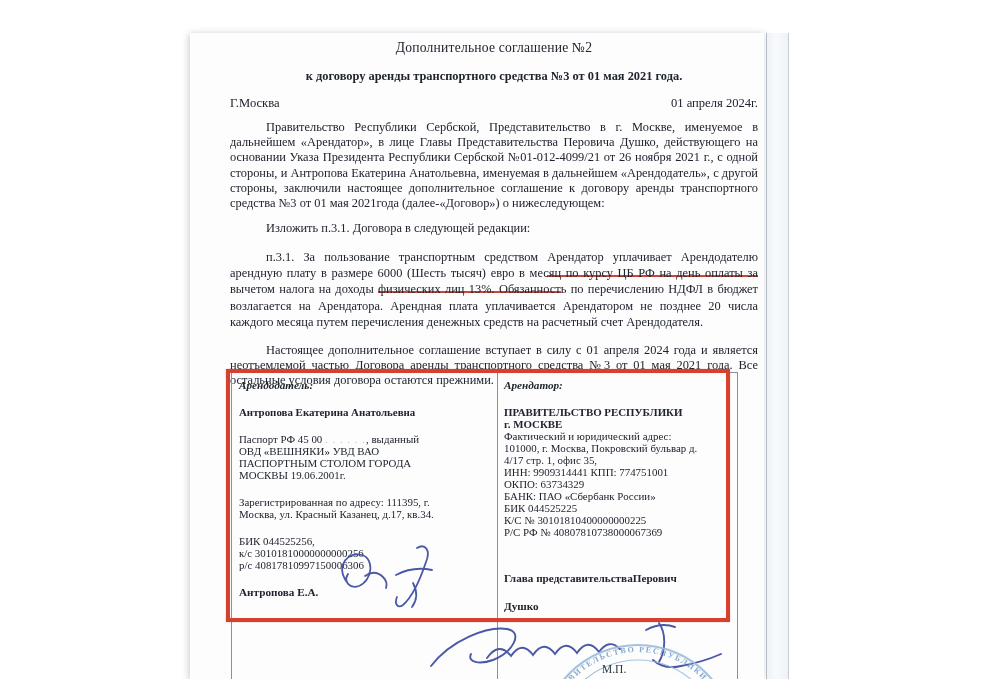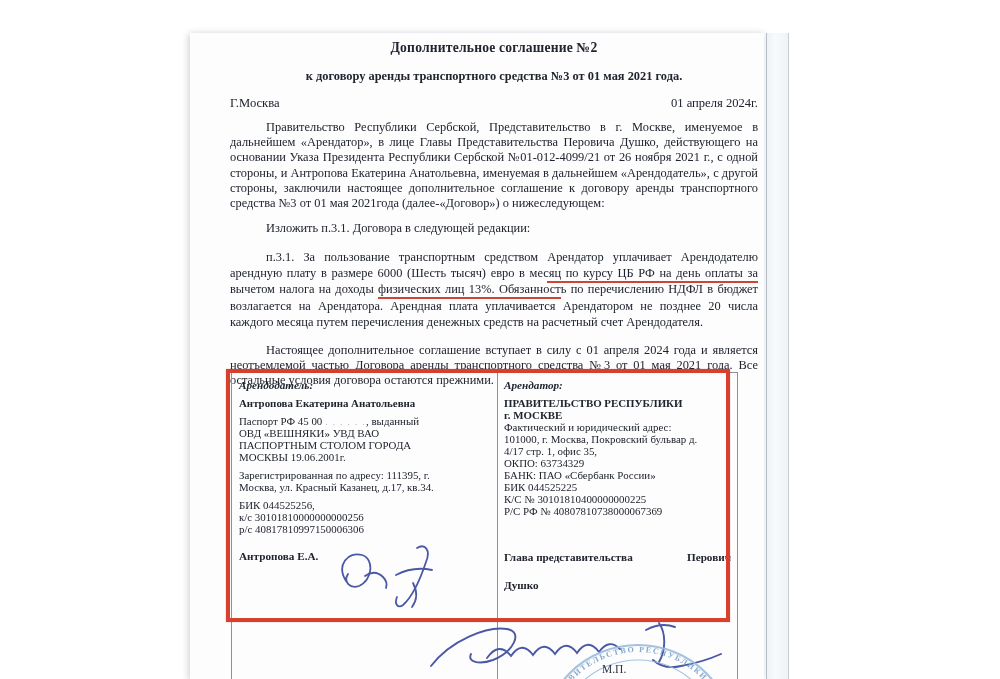--- a/index.html
+++ b/index.html
@@ -8,42 +8,42 @@
     position:absolute;left:190px;top:33px;width:574px;height:646px;
     background:#fdfdfe;
     box-shadow:0 0 7px rgba(60,70,90,0.18), -3px 2px 6px rgba(60,70,90,0.10);
   }
   .edge-strip{
     position:absolute;left:766px;top:33px;width:21px;height:646px;
     background:linear-gradient(to right,#eef2f6,#f8fafc 40%,#eff3f7);
     border-left:1px solid #b7bdc5;border-right:1px solid #c9ced4;
   }
   .doc-text{position:absolute;left:40px;top:0;width:528px;}
-  .title{font-weight:bold;text-align:center;font-size:13.6px;margin-top:7px;letter-spacing:.2px;}
+  .title{font-weight:normal;text-align:center;font-size:13.6px;margin-top:7px;letter-spacing:.2px;}
   .subtitle{font-weight:bold;text-align:center;font-size:12.4px;margin-top:13px;}
   .cityline{display:flex;justify-content:space-between;font-size:12.6px;margin-top:12px;align-items:center;}
   .para{font-size:12.4px;line-height:15.2px;text-align:justify;text-indent:36px;margin:9px 0 0 0;}
   .single{font-size:12.4px;text-indent:36px;margin-top:10px;}
   .clause{font-size:12.4px;line-height:16.4px;text-align:justify;text-indent:36px;margin-top:9px;}
-  .red-underline{border-bottom:2.5px solid #cf4434;padding-bottom:17px;}
+  .red-underline{border-bottom:2.5px solid #cf4434;padding-bottom:11px;}
   
   .table-wrap{
     position:absolute;left:41px;top:339px;width:507px;height:360px;
     border:1px solid #8d9196;box-sizing:border-box;
     display:grid;grid-template-columns:266px 239px;
   }
   .cell{box-sizing:border-box;font-size:10.9px;line-height:12px;}
   .cell-left{border-right:1px solid #8d9196;padding:6px 8px 0 7px;}
   .cell-right{padding:6px 6px 0 6px;}
   .cell-header{font-weight:bold;font-style:italic;font-size:11.2px;}
-  .blk{margin-top:6px;}
+  .blk{margin-top:15px;}
   .bold{font-weight:bold;}
   .redacted{color:#b9bdc4;letter-spacing:1px;}
   .sign-name{font-weight:bold;margin-top:15px;font-size:11.2px;}
-  .sign-row{display:flex;justify-content:space-between;font-weight:bold;margin-top:34px;font-size:11.2px;}
+  .sign-row{display:flex;font-weight:bold;margin-top:34px;font-size:11.2px;}
   .red-box{
     position:absolute;left:36px;top:336px;width:504px;height:253px;
     border:4px solid #d8402e;box-sizing:border-box;
     box-shadow:0 0 1px rgba(180,40,25,.5);
     pointer-events:none;
   }
   .sig{position:absolute;}
   .mp-label{position:absolute;left:412px;top:630px;font-size:11.5px;color:#2e3340;}
   .stamp-svg{position:absolute;left:338px;top:600px;}
 </style>
@@ -89,20 +89,21 @@
     <div class="cell cell-right">
       <div class="cell-header">Арендатор:</div>
       <div class="blk bold">
         <div>ПРАВИТЕЛЬСТВО РЕСПУБЛИКИ</div>
         <div>г. МОСКВЕ</div>
       </div>
       <div>
         <div>Фактический и юридический адрес:</div>
         <div>101000, г. Москва, Покровский бульвар д.</div>
         <div>4/17 стр. 1, офис 35,</div>
+        <div>ИНН: 9909314441 КПП: 774751001</div>
         <div>ОКПО: 63734329</div>
         <div>БАНК: ПАО «Сбербанк России»</div>
         <div>БИК 044525225</div>
         <div>К/С № 30101810400000000225</div>
         <div>Р/С РФ № 40807810738000067369</div>
       </div>
       <div class="sign-row">
         <span>Глава представительства</span>
         <span>Перович</span>
       </div>

